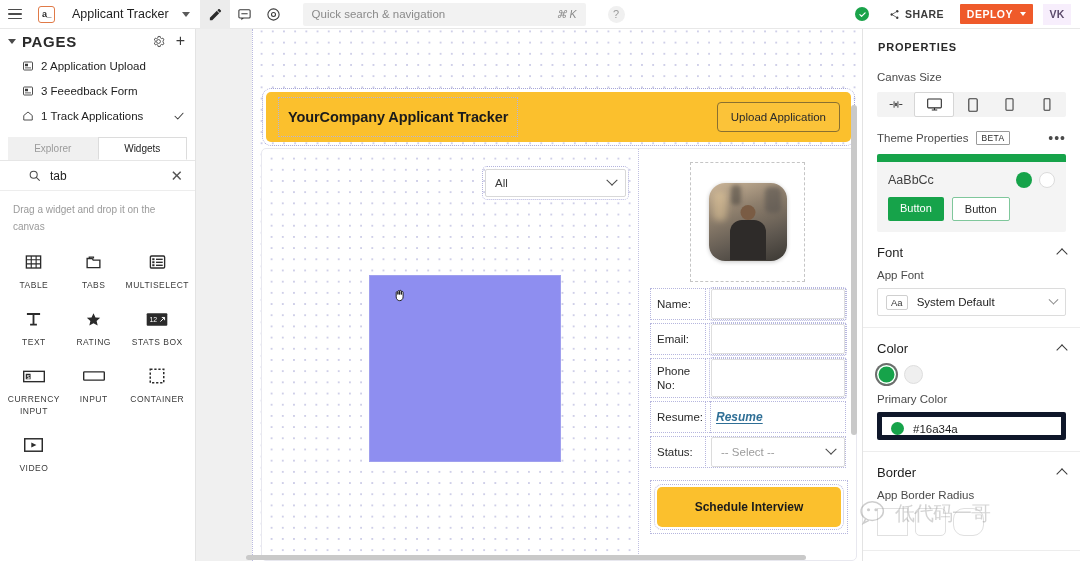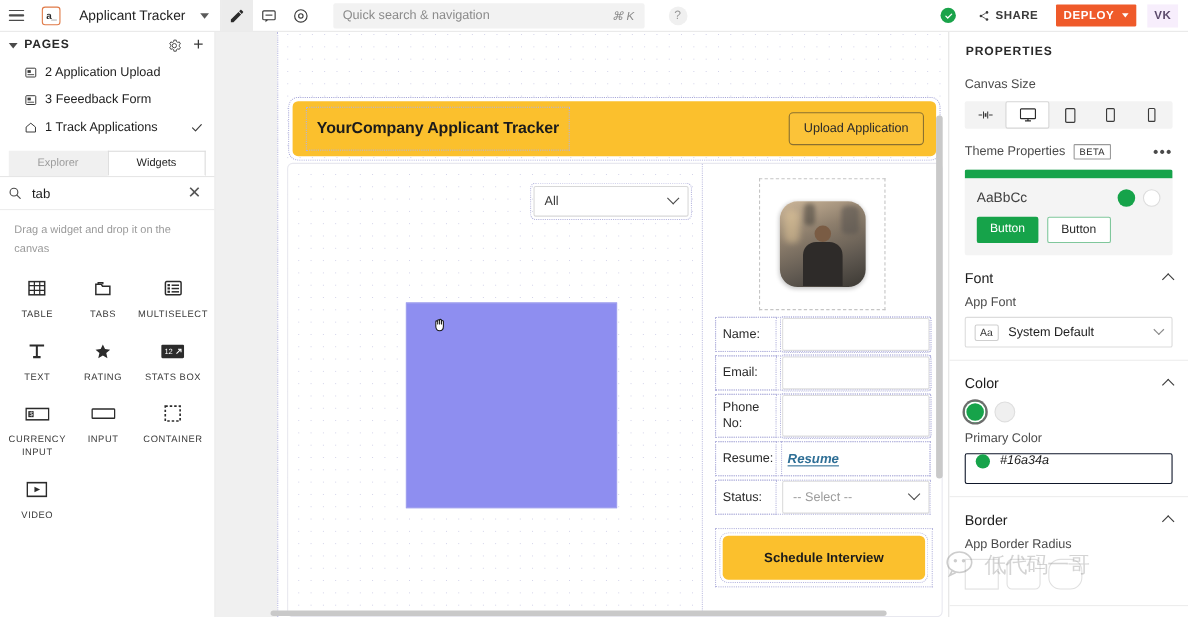--- a/index.html
+++ b/index.html
@@ -88,21 +88,21 @@
     border-right: 1px solid #e3e3e3; display: flex; flex-direction: column;
     position: relative;
   }
   .pages-head {
     height: 24px; display: flex; align-items: center; padding: 0 10px 0 8px; gap: 6px;
   }
   .chev-sm {
     width: 0; height: 0; border-left: 4px solid transparent; border-right: 4px solid transparent;
     border-top: 5px solid #4a4a4a;
   }
-  .pages-title { font-size: 11px; font-weight: 700; letter-spacing: 0.7px; color: #2a2a2a; }
+  .pages-title { font-size: 15px; font-weight: 700; letter-spacing: 0.7px; color: #2a2a2a; }
   .pages-actions { margin-left: auto; display: flex; align-items: center; gap: 11px; }
   .gear, .plus { cursor: pointer; display: block; }
   .plus-glyph { font-size: 16px; color: #3a3a3a; line-height: 10px; font-weight: 300; }
   .page-item {
     height: 25px; display: flex; align-items: center; padding: 0 10px 0 22px; gap: 7px;
     font-size: 11.5px; color: #1d1d1d; cursor: pointer;
   }
   .pg-icon { display: block; flex: 0 0 auto; }
   .pg-check { margin-left: auto; color: #3c3c3c; }
 
@@ -111,21 +111,21 @@
     border-bottom: 1px solid #e6e6e6;
   }
   .tab {
     flex: 1; display: flex; align-items: center; justify-content: center;
     font-size: 10px; color: #9b9b9b; background: #f0f0f0; cursor: pointer;
     border: 1px solid transparent;
   }
   .tab.active { background: #fff; color: #1d1d1d; border: 1px solid #dcdcdc; border-bottom-color: #fff; }
 
   .search-row {
-    height: 30px; display: flex; align-items: center; gap: 9px; padding: 0 12px 0 7px;
+    height: 30px; display: flex; align-items: center; gap: 9px; padding: 0 12px 0 28px;
     border-bottom: 1px solid #ededed;
   }
   .search-val { font-size: 12px; color: #1d1d1d; flex: 1; }
   .x-close { cursor: pointer; color: #555; font-size: 15px; line-height: 1; font-weight: 300; }
 
   .hint { font-size: 10px; color: #9a9a9a; line-height: 17px; padding: 10px 16px 6px 13px; }
 
   .widget-grid {
     display: grid; grid-template-columns: repeat(3, 1fr);
     row-gap: 3px; padding: 2px 4px 0 4px;
@@ -340,22 +340,22 @@
     margin-left: auto; width: 7px; height: 7px;
     border-right: 1.4px solid #8a8a8a; border-bottom: 1.4px solid #8a8a8a;
     transform: rotate(45deg) translate(-2px,-2px);
   }
   .divider { height: 1px; background: #ededed; margin: 11px 0 0 0; }
   .color-swatches { display: flex; gap: 8px; padding: 9px 14px 0 14px; }
   .csw { width: 19px; height: 19px; border-radius: 50%; cursor: pointer; }
   .csw.sel { background: #16a34a; box-shadow: 0 0 0 1.5px #fff inset, 0 0 0 2px #6d6d6d; }
   .csw.grey { background: #efefef; border: 1px solid #dedede; }
   .color-field {
-    margin: 7px 14px 0 14px; height: 28px; border: 1px solid #0f172a; border-radius: 2px;
-    display: flex; align-items: flex-start; padding: 0 9px; gap: 9px; cursor: pointer; font-style: italic;
+    margin: 7px 14px 0 14px; height: 28px; border: 5px solid #0f172a; border-radius: 2px;
+    display: flex; align-items: flex-end; padding: 0 9px; gap: 9px; cursor: pointer;
   }
   .color-field .dot { width: 13px; height: 13px; border-radius: 50%; background: #16a34a; }
 
   .radius-row { display: flex; gap: 7px; padding: 7px 14px 0 14px; }
   .radius-opt {
     width: 31px; height: 28px; border: 1px solid #e0e0e0; border-radius: 2px; cursor: pointer;
   }
 
   .watermark {
     position: absolute; left: 860px; top: 492px; width: 215px; height: 42px;

